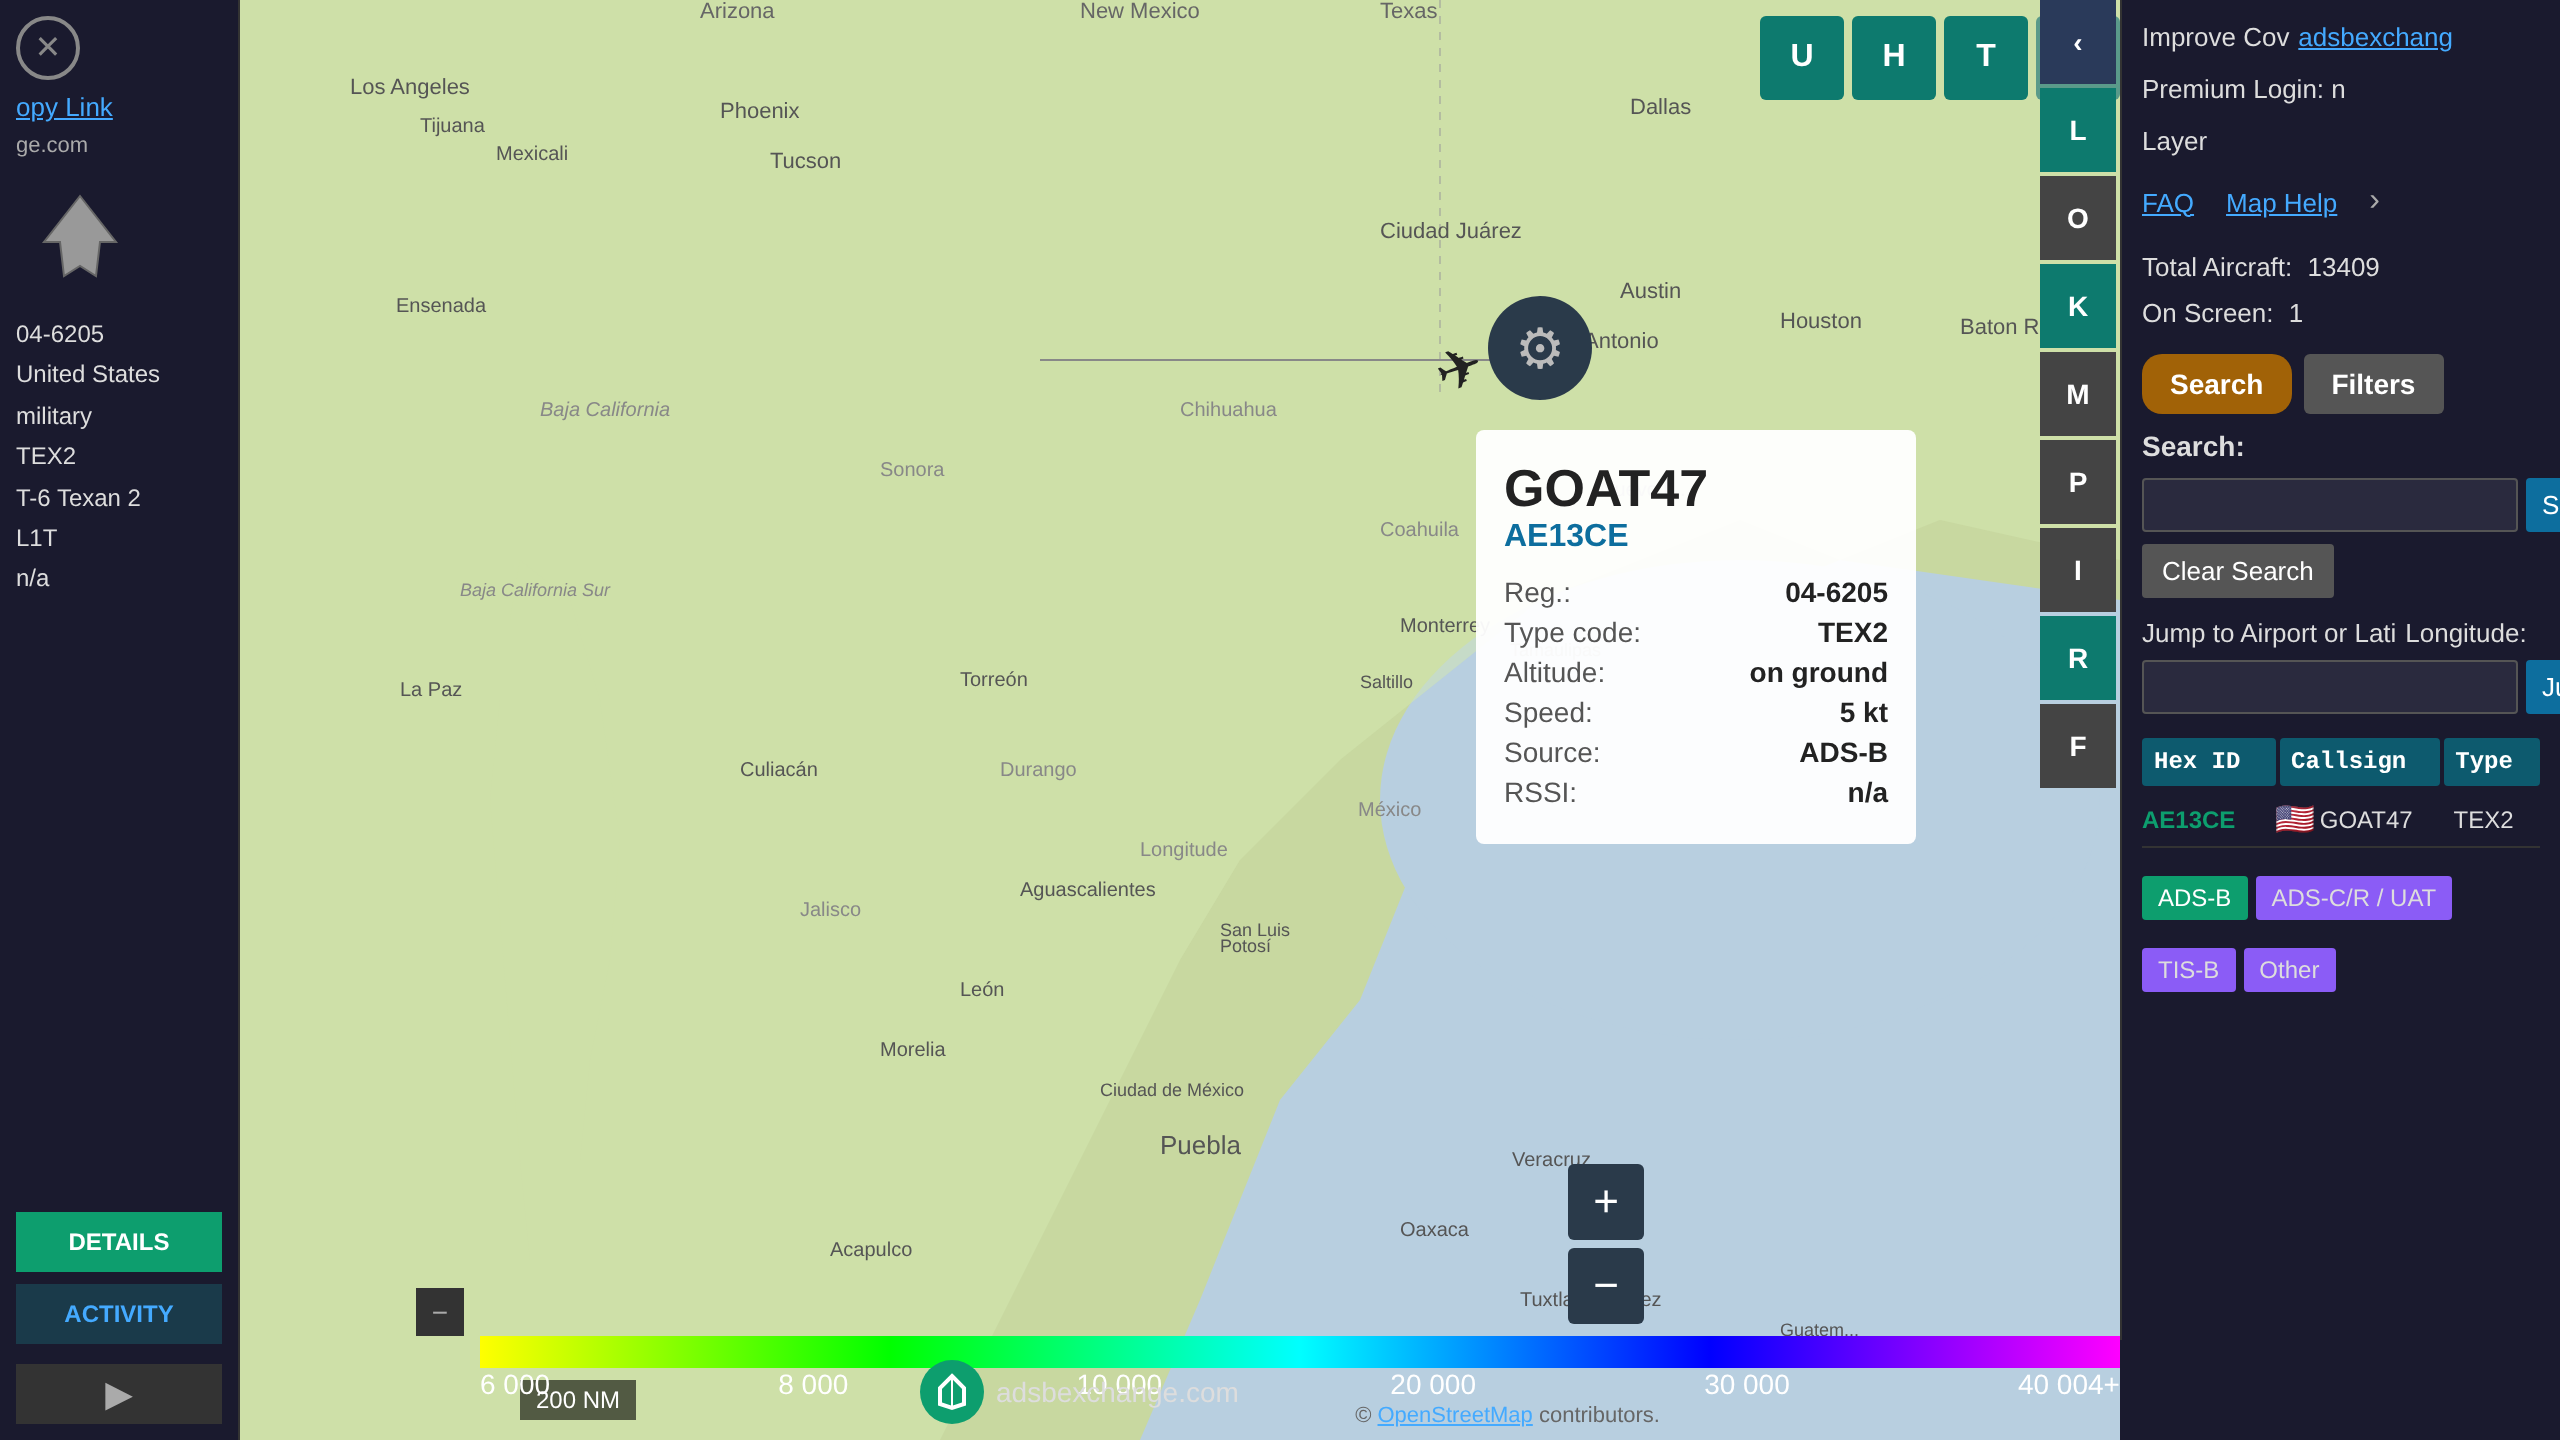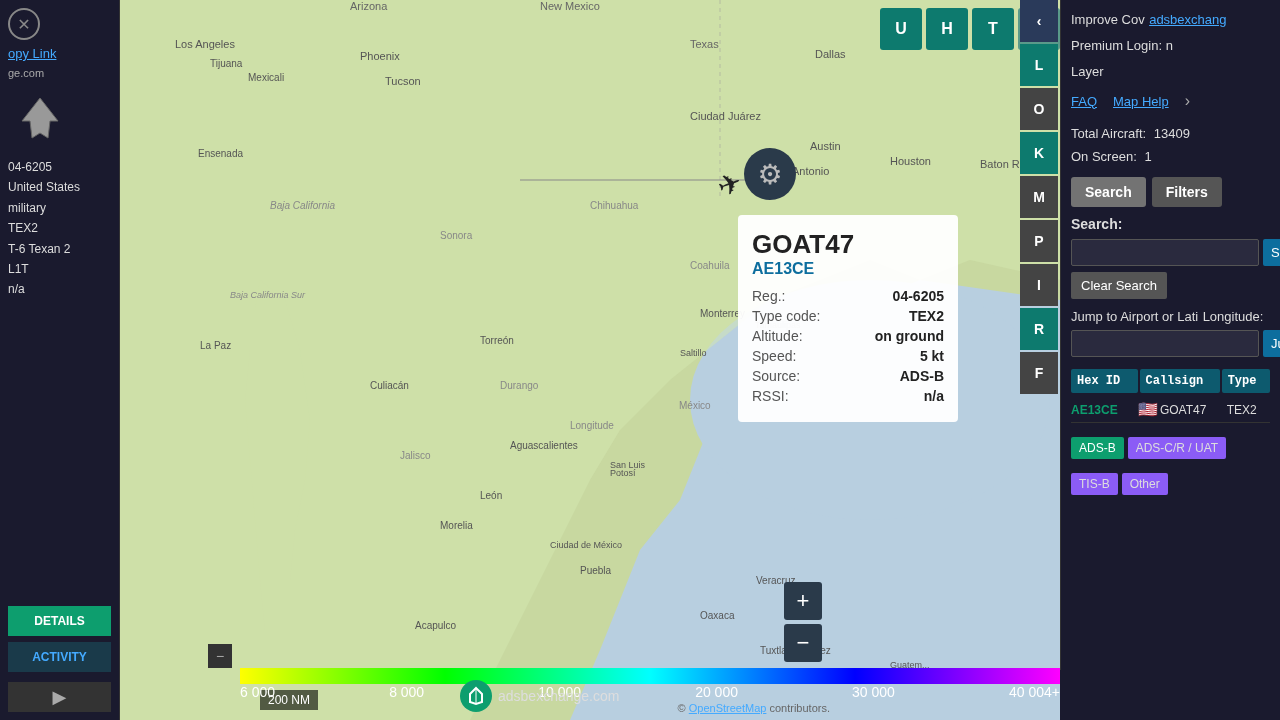--- a/index.html
+++ b/index.html
@@ -116,21 +116,21 @@
 
     .main-btn {
       padding: 7px 14px;
       font-size: 14px;
       font-weight: bold;
       cursor: pointer;
       border: none;
       border-radius: 3px;
     }
 
-    .btn-teal { background: #737373; color: white; }
+    .btn-teal { background: #a16207; color: white; border-radius: 10px; }
     .btn-gray { background: #555; color: white; }
 
     .search-label { color: #ddd; font-size: 14px; font-weight: bold; margin-top: 4px; }
 
     .search-row {
       display: flex;
       gap: 4px;
     }
 
     .search-input {
@@ -533,52 +533,52 @@
     <line x1="400" y1="180" x2="650" y2="180" stroke="#888" stroke-width="1"></line>
   </svg>
 
   
   <div style="position:absolute; top:38px; left:55px; color:#555; font-size:11px;">Los Angeles</div>
   <div style="position:absolute; top:50px; left:240px; color:#555; font-size:11px;">Phoenix</div>
   <div style="position:absolute; top:75px; left:265px; color:#555; font-size:11px;">Tucson</div>
   <div style="position:absolute; top:0px; left:420px; color:#666; font-size:11px;">New Mexico</div>
   <div style="position:absolute; top:0px; left:230px; color:#666; font-size:11px;">Arizona</div>
   <div style="position:absolute; top:110px; left:570px; color:#555; font-size:11px;">Ciudad Juárez</div>
-  <div style="position:absolute; top:0px; left:570px; color:#666; font-size:11px;margin-top:38px;">Texas</div>
+  <div style="position:absolute; top:0px; left:570px; color:#666; font-size:11px;">Texas</div>
   <div style="position:absolute; top:48px; left:695px; color:#555; font-size:11px;">Dallas</div>
   <div style="position:absolute; top:140px; left:690px; color:#555; font-size:11px;">Austin</div>
   <div style="position:absolute; top:165px; left:650px; color:#555; font-size:11px;">San Antonio</div>
   <div style="position:absolute; top:155px; left:770px; color:#555; font-size:11px;">Houston</div>
   <div style="position:absolute; top:158px; left:860px; color:#555; font-size:11px;">Baton Ro...</div>
   <div style="position:absolute; top:58px; left:90px; color:#555; font-size:10px;">Tijuana</div>
   <div style="position:absolute; top:72px; left:128px; color:#555; font-size:10px;">Mexicali</div>
   <div style="position:absolute; top:148px; left:78px; color:#555; font-size:10px;">Ensenada</div>
   <div style="position:absolute; top:200px; left:150px; color:#888; font-size:10px; font-style:italic;">Baja California</div>
   <div style="position:absolute; top:230px; left:320px; color:#888; font-size:10px;">Sonora</div>
   <div style="position:absolute; top:200px; left:470px; color:#888; font-size:10px;">Chihuahua</div>
   <div style="position:absolute; top:260px; left:570px; color:#888; font-size:10px;">Coahuila</div>
   <div style="position:absolute; top:240px; left:680px; color:#888; font-size:10px;">Nuevo L...</div>
   <div style="position:absolute; top:290px; left:110px; color:#888; font-size:9px; font-style:italic;">Baja California Sur</div>
   <div style="position:absolute; top:340px; left:80px; color:#555; font-size:10px;">La Paz</div>
   <div style="position:absolute; top:335px; left:360px; color:#555; font-size:10px;">Torreón</div>
   <div style="position:absolute; top:308px; left:580px; color:#555; font-size:10px;">Monterrey</div>
-  <div style="position:absolute; top:348px; left:560px; color:#555; font-size:9px;">Saltillo</div>
+  <div style="position:absolute; top:336px; left:560px; color:#555; font-size:9px;">Saltillo</div>
   <div style="position:absolute; top:320px; left:635px; color:#888; font-size:9px;">Tamaulipas</div>
   <div style="position:absolute; top:380px; left:250px; color:#555; font-size:10px;">Culiacán</div>
   <div style="position:absolute; top:380px; left:380px; color:#888; font-size:10px;">Durango</div>
   <div style="position:absolute; top:420px; left:450px; color:#888; font-size:10px;">Longitude</div>
   <div style="position:absolute; top:440px; left:390px; color:#555; font-size:10px;">Aguascalientes</div>
   <div style="position:absolute; top:450px; left:280px; color:#888; font-size:10px;">Jalisco</div>
   <div style="position:absolute; top:400px; left:530px; color:#888; font-size:10px;padding-left:29px;">México</div>
   <div style="position:absolute; top:460px; left:490px; color:#555; font-size:9px;">San Luis</div>
   <div style="position:absolute; top:468px; left:490px; color:#555; font-size:9px;">Potosí</div>
   <div style="position:absolute; top:490px; left:360px; color:#555; font-size:10px;">León</div>
   <div style="position:absolute; top:520px; left:320px; color:#555; font-size:10px;">Morelia</div>
   <div style="position:absolute; top:540px; left:430px; color:#555; font-size:9px;">Ciudad de México</div>
-  <div style="position:absolute; top:565px; left:460px; color:#555; font-size:10px;">Puebla</div>
+  <div style="position:absolute; top:565px; left:460px; color:#555; font-size:13px;">Puebla</div>
   <div style="position:absolute; top:620px; left:295px; color:#555; font-size:10px;">Acapulco</div>
   <div style="position:absolute; top:610px; left:580px; color:#555; font-size:10px;">Oaxaca</div>
   <div style="position:absolute; top:575px; left:636px; color:#555; font-size:10px;">Veracruz</div>
   <div style="position:absolute; top:645px; left:640px; color:#555; font-size:10px;">Tuxtla Gutiérrez</div>
   <div style="position:absolute; top:660px; left:770px; color:#555; font-size:9px;">Guatem...</div>
 
   
   <div id="map-aircraft-marker">✈</div>
 
   

